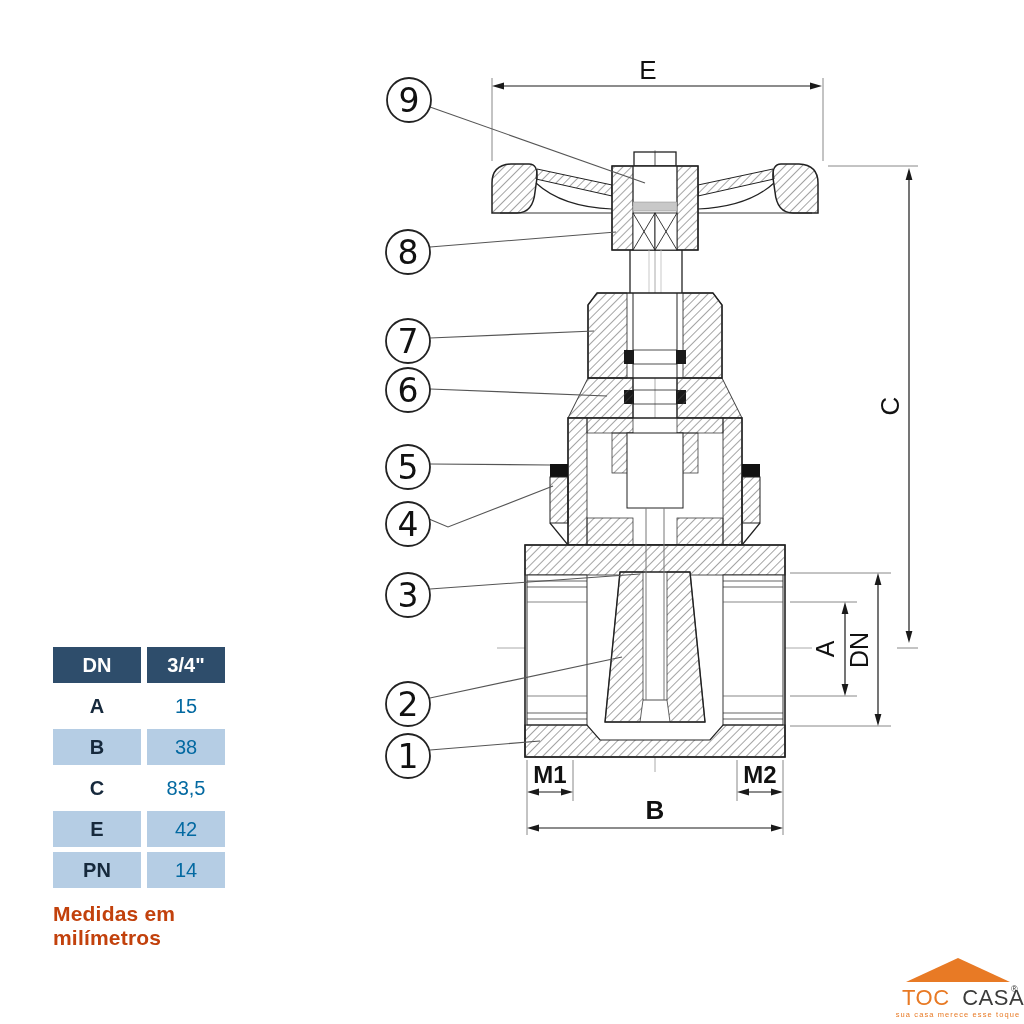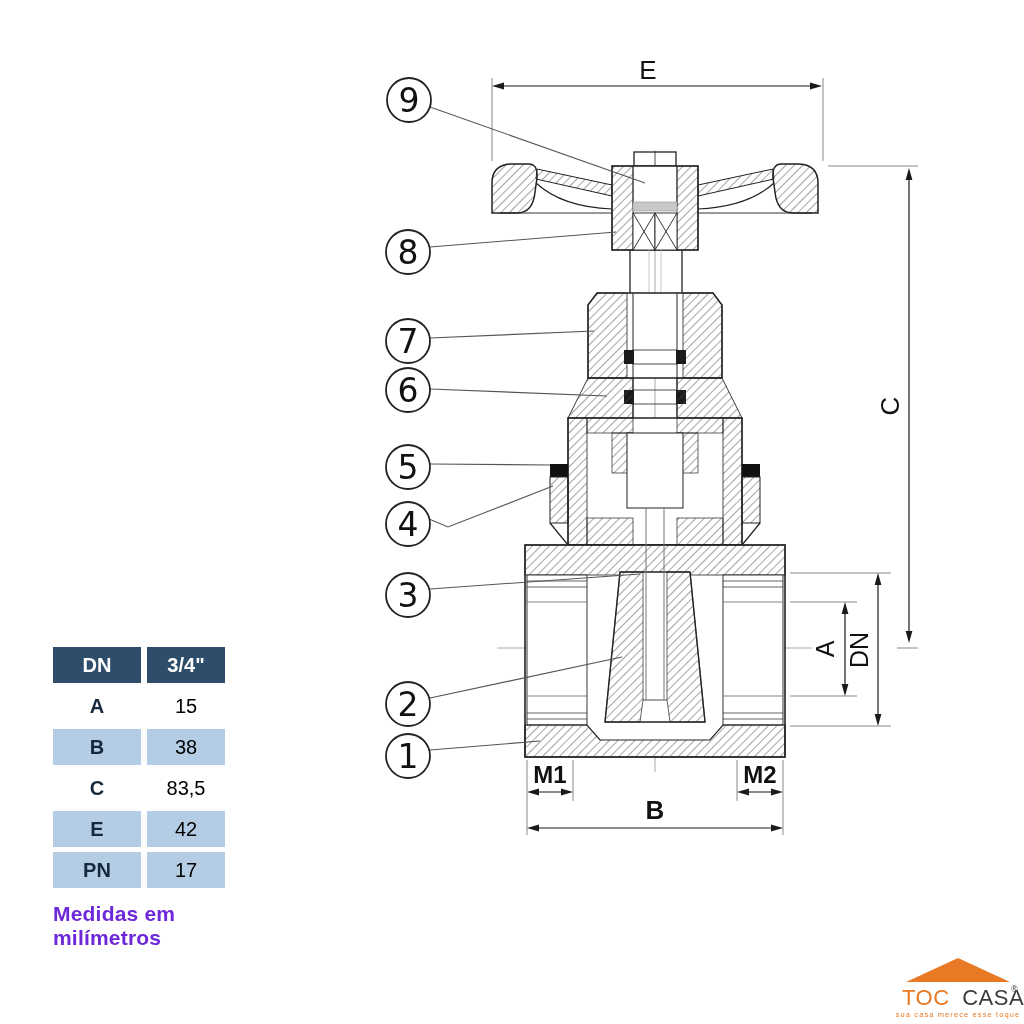--- a/index.html
+++ b/index.html
@@ -7,22 +7,22 @@
        font-family:"Liberation Sans", sans-serif;}
   #drawing{position:absolute;left:0;top:0;width:1024px;height:1024px;}
   
   .dim-table{position:absolute;left:53px;top:647px;width:176px;}
   .trow{display:flex;gap:6px;margin-bottom:5px;height:36px;}
   .tcell{display:flex;align-items:center;justify-content:center;font-size:20px;}
   .c1{width:88px;} .c2{width:78px;}
   .trow.head .tcell{background:#2E4D6B;color:#fff;font-weight:bold;}
   .trow.blue .tcell{background:#B5CDE4;}
   .lab{font-weight:bold;color:#16293C;}
-  .val{color:#000000;}
-  .caption{margin-top:14px;font-size:21px;font-weight:600;color:#6d28d9;letter-spacing:.2px;}
+  .val{color:#0369a1;}
+  .caption{margin-top:14px;font-size:21px;font-weight:600;color:#c2410c;letter-spacing:.2px;}
   
   #logo{position:absolute;left:858px;top:946px;width:166px;height:78px;}
   text{user-select:none;}
 </style>
 </head>
 <body>
 
 <svg id="drawing" viewBox="0 0 1024 1024" xmlns="http://www.w3.org/2000/svg">
   <defs>
     <pattern id="h" patternUnits="userSpaceOnUse" width="6" height="6" patternTransform="rotate(45)">
@@ -276,21 +276,21 @@
   <div class="trow">
     <div class="tcell c1 lab">C</div>
     <div class="tcell c2 val">83,5</div>
   </div>
   <div class="trow blue">
     <div class="tcell c1 lab">E</div>
     <div class="tcell c2 val">42</div>
   </div>
   <div class="trow blue">
     <div class="tcell c1 lab">PN</div>
-    <div class="tcell c2 val">17</div>
+    <div class="tcell c2 val">14</div>
   </div>
   <div class="caption">Medidas em milímetros</div>
 </div>
 
 <svg id="logo" viewBox="0 0 166 78" xmlns="http://www.w3.org/2000/svg">
   <polygon points="100,12 152,36 48,36" fill="#E87A25"></polygon>
   <text x="44" y="59" font-size="22" letter-spacing="0.5" font-family="Liberation Sans, sans-serif">
     <tspan fill="#E87A25">TOC</tspan>
     <tspan fill="#3C3C3B" dx="6">CASA</tspan>
   </text>

